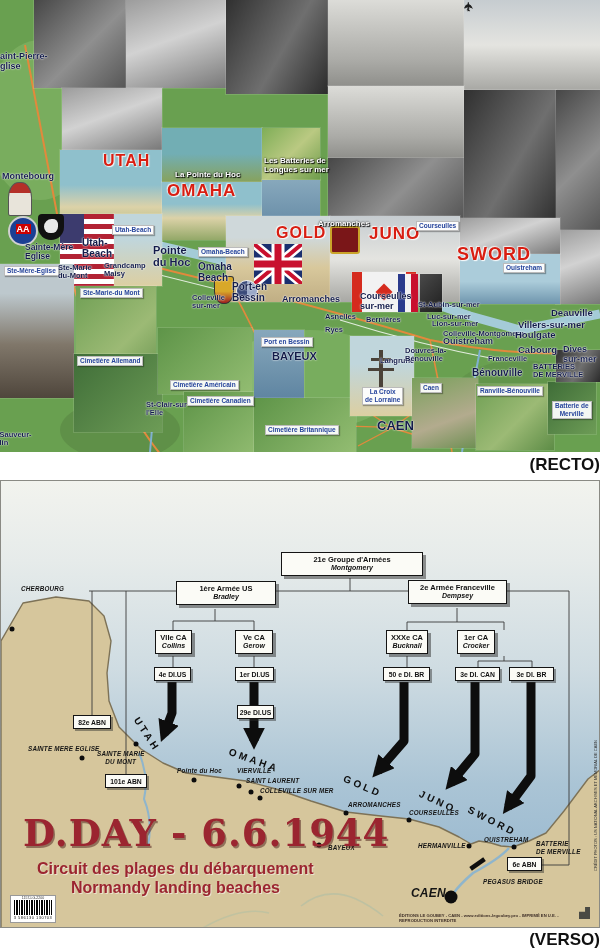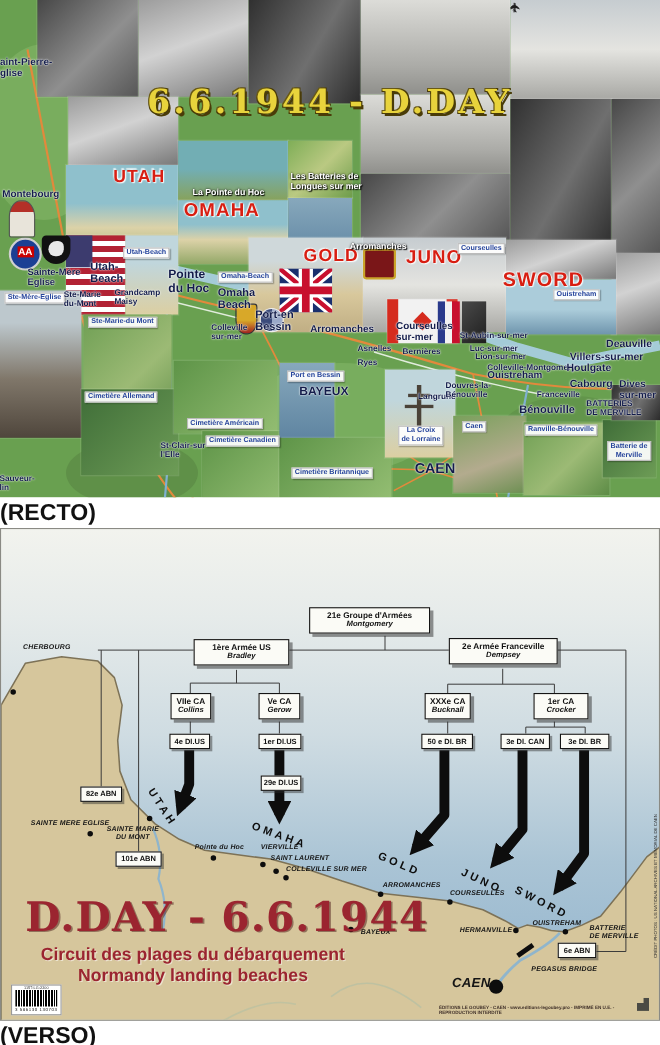--- a/index.html
+++ b/index.html
@@ -48,21 +48,21 @@
      font-size:30px;letter-spacing:3px;color:#e8d33c;
      text-shadow:2px 2px 0 #4a3c08,-1px -1px 0 #6a5a14,1px -1px 0 #4a3c08,-1px 1px 0 #4a3c08;}
   .beach{position:absolute;color:#d81e12;font-weight:900;letter-spacing:1px;
      text-shadow:0 0 2px #fff,1px 1px 1px rgba(255,255,255,.9),-1px -1px 1px rgba(255,255,255,.7);}
   .wcap{position:absolute;color:#fff;font-weight:bold;font-size:8px;line-height:1.15;white-space:pre-line;
      text-shadow:0 0 2px #000,1px 1px 1px #000;}
   .pcap{position:absolute;background:rgba(255,255,255,.93);color:#27459c;font-weight:bold;font-size:6.5px;
      line-height:1.25;padding:0 2px;white-space:pre-line;border:0.5px solid #bbb;box-shadow:1px 1px 1px rgba(0,0,0,.3);}
   .mlab{position:absolute;color:#131c4a;font-weight:bold;font-size:7.5px;line-height:1.08;white-space:pre-line;
      text-shadow:0 0 2px rgba(255,255,255,.95),0 0 1px #fff;}
-  .section-label{position:absolute;width:100%;text-align:left;font-weight:bold;font-size:21px;color:#111;
+  .section-label{position:absolute;width:100%;text-align:right;font-weight:bold;font-size:17px;color:#111;
      font-family:"Liberation Sans",sans-serif;}
   
   #verso{position:absolute;left:0;top:480px;width:600px;height:448px;overflow:hidden;border:1px solid #8a8a84;
      box-sizing:border-box;
      background:linear-gradient(180deg,#f2f3ee 0%,#e6ebea 18%,#cfdce2 42%,#aac4d5 68%,#8fb2cc 100%);}
   .v-title{position:absolute;width:100%;text-align:center;font-family:"DejaVu Serif",serif;font-weight:bold;
      font-size:24px;letter-spacing:1px;color:#14140f;}
   .v-sub{position:absolute;width:100%;text-align:center;font-family:"DejaVu Serif",serif;
      font-size:14px;letter-spacing:2px;color:#1c1c16;}
   .org-box{position:absolute;background:#fbfbf6;border:1.6px solid #141414;box-shadow:3px 3px 0 rgba(45,45,45,.5);
@@ -165,21 +165,20 @@
     <div class="tile flag-ca" style="left:352px;top:272px;width:44px;height:40px"></div>
     <div class="tile flag-fr" style="left:398px;top:274px;width:20px;height:38px"></div>
     <div class="tile flag-dk" style="left:420px;top:274px;width:22px;height:38px"></div>
     <div class="abs p82" style="left:8px;top:216px;width:26px;height:26px"></div>
     <div class="abs p101" style="left:38px;top:214px;width:26px;height:26px"></div>
     <div class="abs shield-or" style="left:214px;top:276px;width:18px;height:26px"></div>
     <div class="abs patch29" style="left:236px;top:280px;width:20px;height:20px"></div>
     <div class="abs juno-badge" style="left:330px;top:226px;width:26px;height:24px"></div>
     <div class="abs milestone" style="left:8px;top:182px;width:22px;height:32px"></div>
 
-    <div class="r-title" style="top:76px">6.6.1944 - D.DAY</div>
     <div class="abs" style="left:0;top:0;width:600px;height:452px">
         <div class="beach" style="left: 103px; top: 152px; font-size: 16px;">UTAH</div>
         <div class="beach" style="left: 167px; top: 181px; font-size: 17px;">OMAHA</div>
         <div class="beach" style="left: 276px; top: 224px; font-size: 16px;">GOLD</div>
         <div class="beach" style="left: 369px; top: 224px; font-size: 17px;">JUNO</div>
         <div class="beach" style="left: 457px; top: 244px; font-size: 18px;">SWORD</div>
       </div>
     <div class="abs" style="left:0;top:0;width:600px;height:452px">
         <div class="wcap" style="left: 175px; top: 170px;">La Pointe du Hoc</div>
         <div class="wcap" style="left: 264px; top: 156px;">Les Batteries de
@@ -291,45 +290,45 @@
         <path d="M403,681 L403,740 377,770" marker-end="url(#ah)"></path>
         <path d="M474,681 L474,753 450,782" marker-end="url(#ah)"></path>
         <path d="M530,681 L530,775 507,806" marker-end="url(#ah)"></path>
       </g>
 
       <rect x="468" y="861" width="17" height="4.5" fill="#0d0d0d" transform="rotate(-35 476 863)"></rect>
     </svg>
 
 
     <div class="abs" style="left:0;top:-480px;width:600px;height:1000px">
-        <div class="org-box" style="left: 280px; top: 551px; width: 110px;">
+        <div class="org-box" style="left: 280px; top: 551px; width: 142px;">
           <span class="l1">21e Groupe d'Armées</span>
           <span class="l2">Montgomery</span>
         </div>
-        <div class="org-box" style="left: 175px; top: 580px; width: 87px;">
+        <div class="org-box" style="left: 175px; top: 580px; width: 100px;">
           <span class="l1">1ère Armée US</span>
           <span class="l2">Bradley</span>
         </div>
         <div class="org-box" style="left: 407px; top: 579px; width: 99px;">
           <span class="l1">2e Armée Franceville</span>
           <span class="l2">Dempsey</span>
         </div>
         <div class="org-box" style="left: 154px; top: 629px; width: 37px;">
           <span class="l1">VIIe CA</span>
           <span class="l2">Collins</span>
         </div>
         <div class="org-box" style="left: 234px; top: 629px; width: 38px;">
           <span class="l1">Ve CA</span>
           <span class="l2">Gerow</span>
         </div>
         <div class="org-box" style="left: 385px; top: 629px; width: 42px;">
           <span class="l1">XXXe CA</span>
           <span class="l2">Bucknall</span>
         </div>
-        <div class="org-box" style="left: 484px; top: 629px; width: 50px;">
+        <div class="org-box" style="left: 456px; top: 629px; width: 38px;">
           <span class="l1">1er CA</span>
           <span class="l2">Crocker</span>
         </div>
       </div>
     <div class="abs" style="left:0;top:-480px;width:600px;height:1000px">
         <div class="org-sm" style="left: 153px; top: 666px; width: 37px;">4e DI.US</div>
         <div class="org-sm" style="left: 234px; top: 666px; width: 39px;">1er DI.US</div>
         <div class="org-sm" style="left: 236px; top: 704px; width: 37px;">29e DI.US</div>
         <div class="org-sm" style="left: 382px; top: 666px; width: 47px;">50 e DI. BR</div>
         <div class="org-sm" style="left: 454px; top: 666px; width: 45px;">3e DI. CAN</div>

